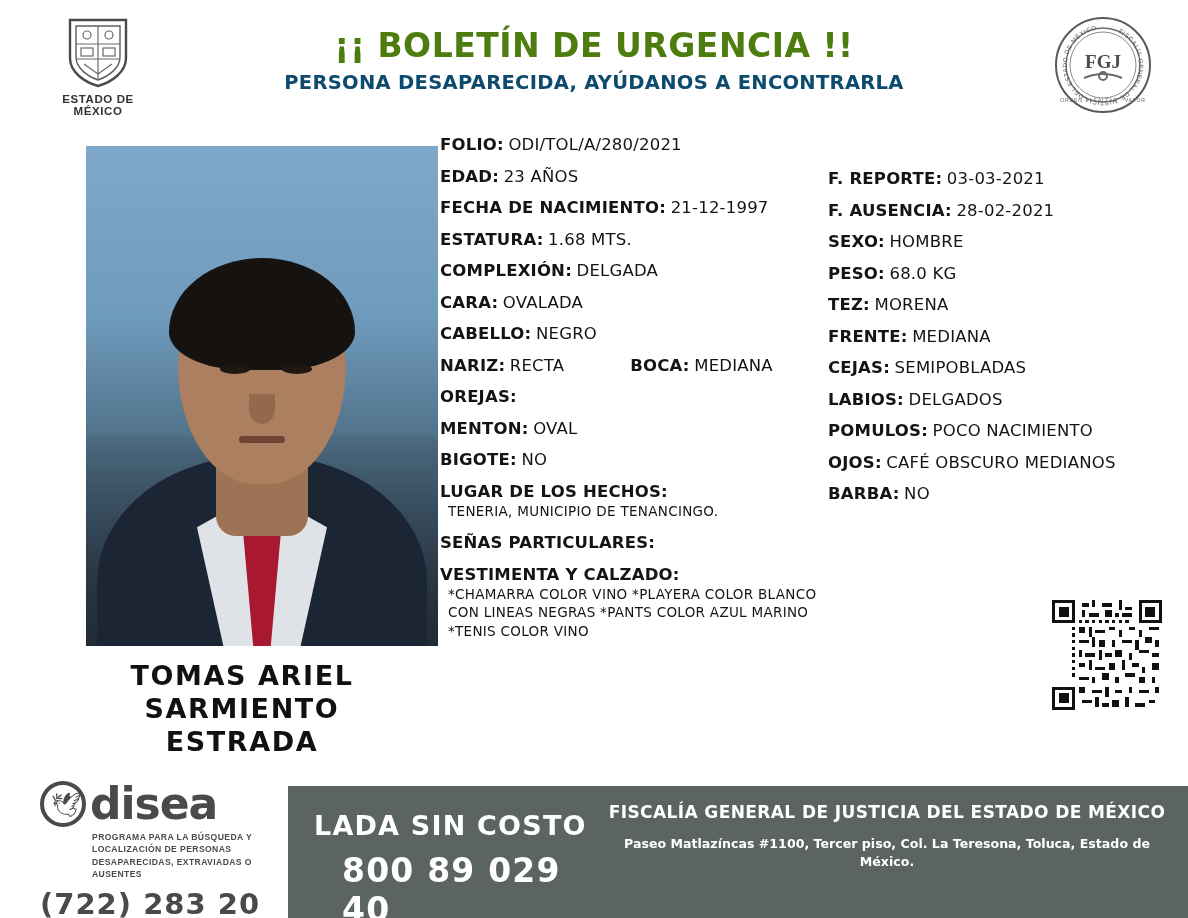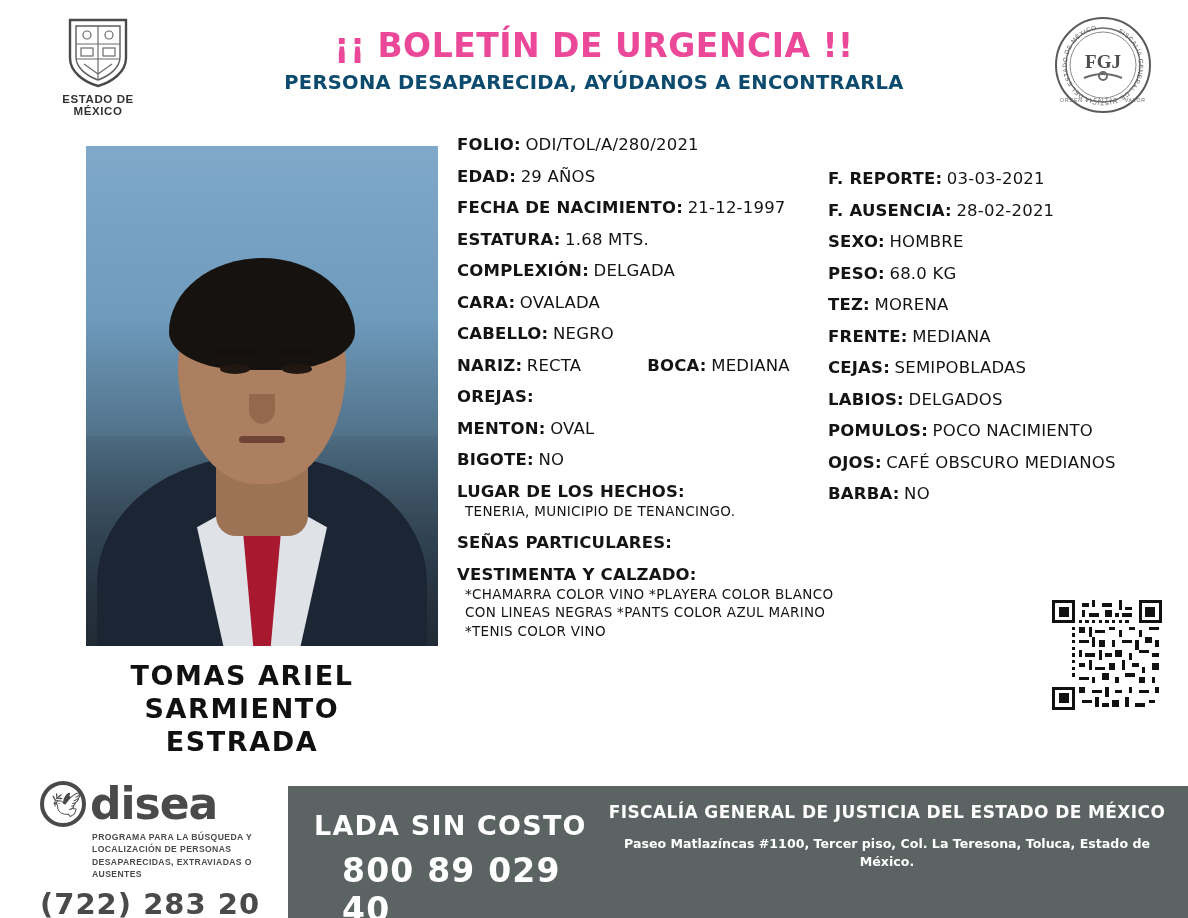--- a/index.html
+++ b/index.html
@@ -41,21 +41,21 @@
     font-size: 11.5px;
     font-weight: bold;
     letter-spacing: 0.6px;
     color: #333;
     margin-top: 3px;
   }
   .header-titles { text-align: center; margin-top: 4px; }
   .title-main {
     font-size: 33px;
     font-weight: bold;
-    color: #ec4899;
+    color: #4d7c0f;
     letter-spacing: 0.5px;
     margin: 0 0 6px 0;
     font-family: "DejaVu Sans", sans-serif;
   }
   .title-sub {
     font-size: 19.5px;
     font-weight: bold;
     color: #0c4a6e;
     letter-spacing: 0.3px;
     margin: 0;
@@ -197,21 +197,21 @@
     font-weight: bold;
     letter-spacing: 1.6px;
     line-height: 1.22;
     color: #111;
     font-family: "DejaVu Sans", sans-serif;
   }
 
   
   .data-left {
     position: absolute;
-    left: 457px;
+    left: 440px;
     top: 8px;
     width: 390px;
   }
   .data-right {
     position: absolute;
     left: 828px;
     top: 42px;
     width: 340px;
   }
   .row {
@@ -408,21 +408,21 @@
     <div class="person-name">TOMAS ARIEL SARMIENTO ESTRADA</div>
   </div>
 
   <div class="data-left">
     <div class="row">
       <span class="lbl">FOLIO:</span>
       <span class="val">ODI/TOL/A/280/2021</span>
     </div>
     <div class="row">
       <span class="lbl">EDAD:</span>
-      <span class="val">29 AÑOS</span>
+      <span class="val">23 AÑOS</span>
     </div>
     <div class="row">
       <span class="lbl">FECHA DE NACIMIENTO:</span>
       <span class="val">21-12-1997</span>
     </div>
     <div class="row">
       <span class="lbl">ESTATURA:</span>
       <span class="val">1.68 MTS.</span>
     </div>
     <div class="row">

